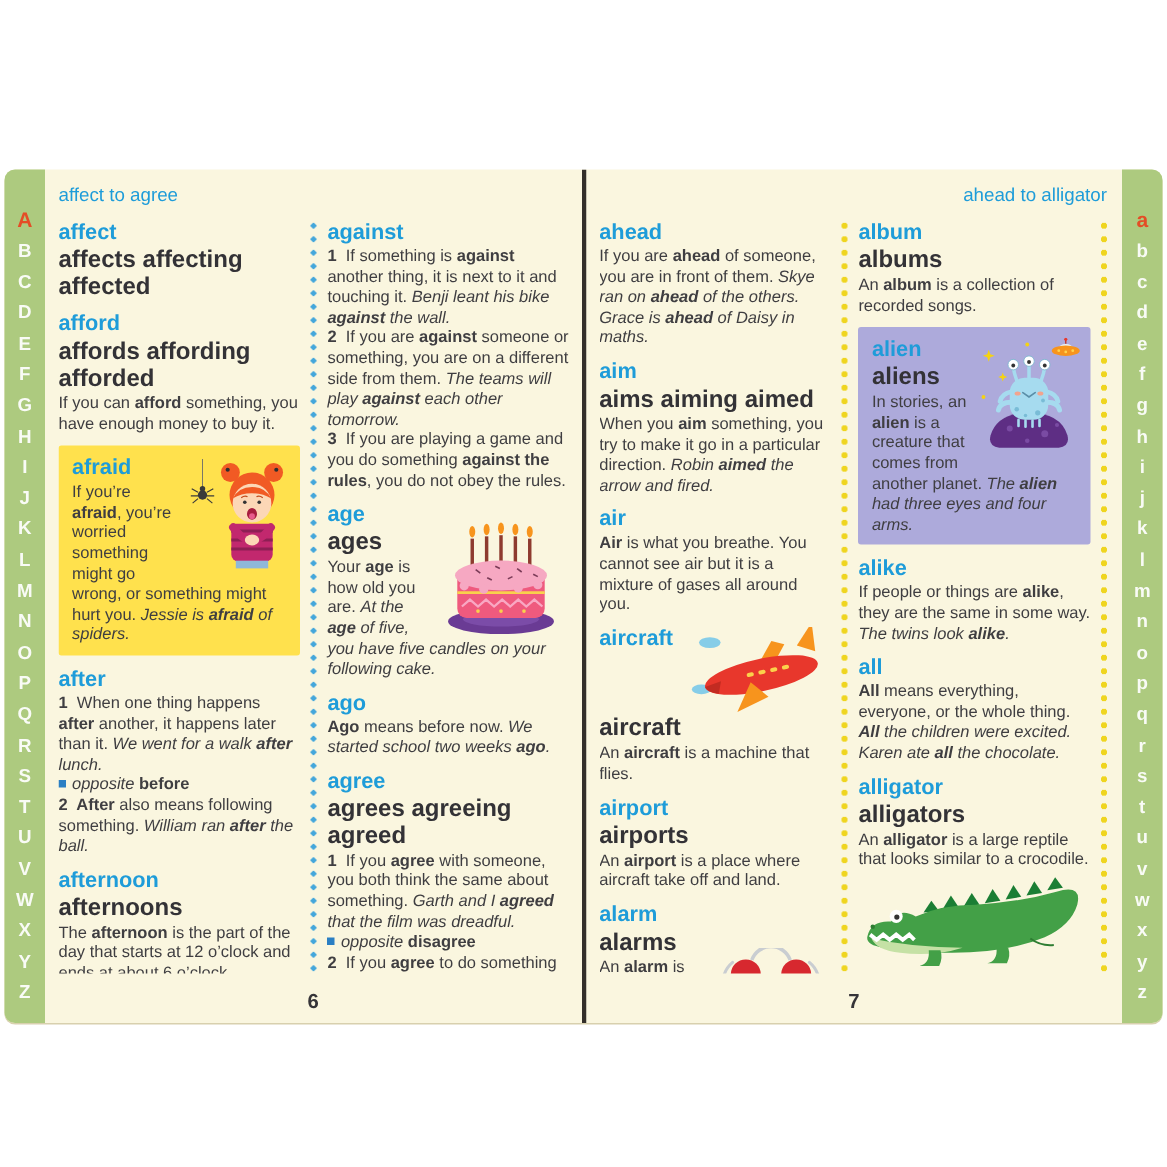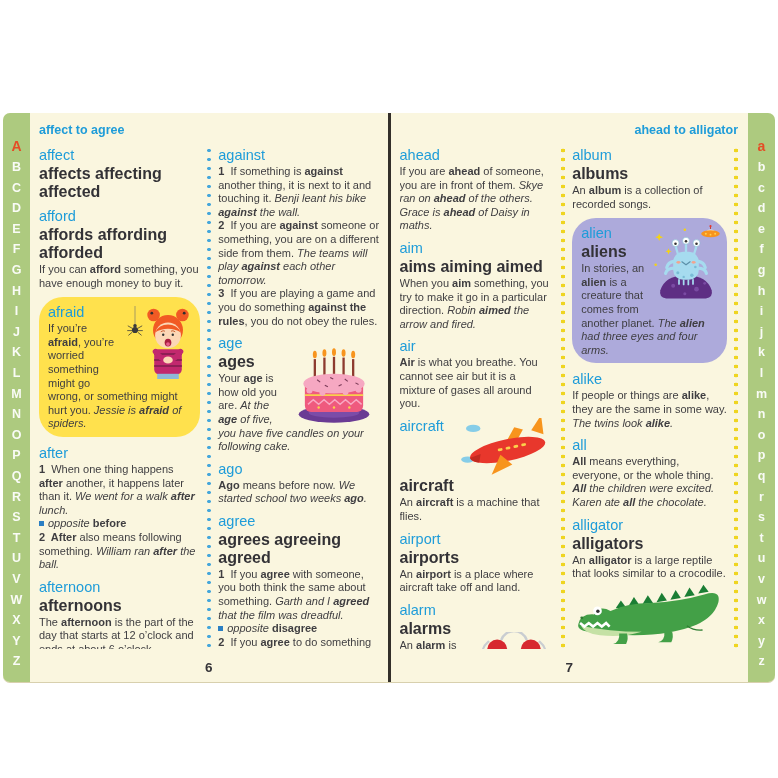--- a/index.html
+++ b/index.html
@@ -15,41 +15,41 @@
   .page{position:relative;flex:1;display:flex;min-width:0}
   .page.left{border-right:3px solid #332f2a;border-radius:7px 0 0 7px}
   .page.right{border-radius:0 7px 7px 0}
   .alpha{width:27px;background:var(--green);display:flex;flex-direction:column;
          justify-content:space-between;align-items:center;padding:26px 0 14px 0;flex:none}
   .alpha.left-strip{border-radius:7px 0 0 7px}
   .alpha.right-strip{border-radius:0 7px 7px 0}
   .alpha .letter{font-size:12.5px;font-weight:bold;color:rgba(255,255,255,.93);line-height:1}
   .alpha .letter.hl{color:var(--red);font-size:14px}
   .content{flex:1;min-width:0;position:relative;padding:10px 8px 0 9px;display:flex;flex-direction:column}
-  .pgheader{font-size:12.5px;font-weight:bold;color:var(--blue);height:18px;flex:none}
+  .pgheader{font-size:12.5px;font-weight:normal;color:var(--blue);height:18px;flex:none}
   .pgheader.r{text-align:right;padding-right:2px}
   .cols{display:flex;margin-top:3px;height:505px;overflow:hidden}
   .col{flex:1;min-width:0}
   .dotline{width:4px;flex:none;margin:2px 7px 0 7px;
     background-image:radial-gradient(circle at 50% 50%, var(--dotb) 1.7px, transparent 1.9px);
     background-size:4px 9px;background-repeat:repeat-y}
   .page.right .dotline{background-image:radial-gradient(circle at 50% 50%, var(--doty) 1.9px, transparent 2.1px)}
   .dotline.edge{margin-right:2px}
   .pagenum{position:absolute;left:0;right:0;bottom:7px;text-align:center;
            font-size:13.5px;font-weight:bold;color:#353438}
   
   .entry{margin-bottom:7px;overflow:visible}
-  .headword{color:var(--blue);font-weight:normal;font-size:14.5px;margin:3px 0 2px 0}
+  .headword{color:var(--blue);font-weight:bold;font-size:14.5px;margin:3px 0 2px 0}
   .forms{font-weight:bold;font-size:16px;margin-bottom:1px;color:#333236}
   .ebody{font-size:11px;line-height:13.6px}
   .ebody .b{font-weight:bold}
   .ebody .i{font-style:italic}
   .ebody .bi{font-weight:bold;font-style:italic}
   .oppsq{display:inline-block;width:5px;height:5px;background:var(--sq);margin:0 4px 1px 0}
-  .entry.boxed{border-radius:24px;padding:7px 8px 6px 9px;margin:4px 0 8px 0}
+  .entry.boxed{border-radius:2px;padding:7px 8px 6px 9px;margin:4px 0 8px 0}
   .entry.yellow{background:var(--boxy)}
   .entry.lavender{background:var(--boxl)}
   .entry.boxed .headword{margin-top:0}
   .art{float:right;margin:0 0 2px 5px}
   .art svg{display:block;width:100%;height:auto}
   .art.below{float:none;display:block;margin:3px auto 0 auto}
   [data-name="scared-girl-with-spider-illustration"]{width:66px;margin-top:2px}
   [data-name="birthday-cake-illustration"]{width:92px;margin-top:8px}
   [data-name="airplane-illustration"]{width:96px;margin-top:0}
   [data-name="alarm-clock-illustration"]{width:80px;margin-top:30px;margin-left:2px}

